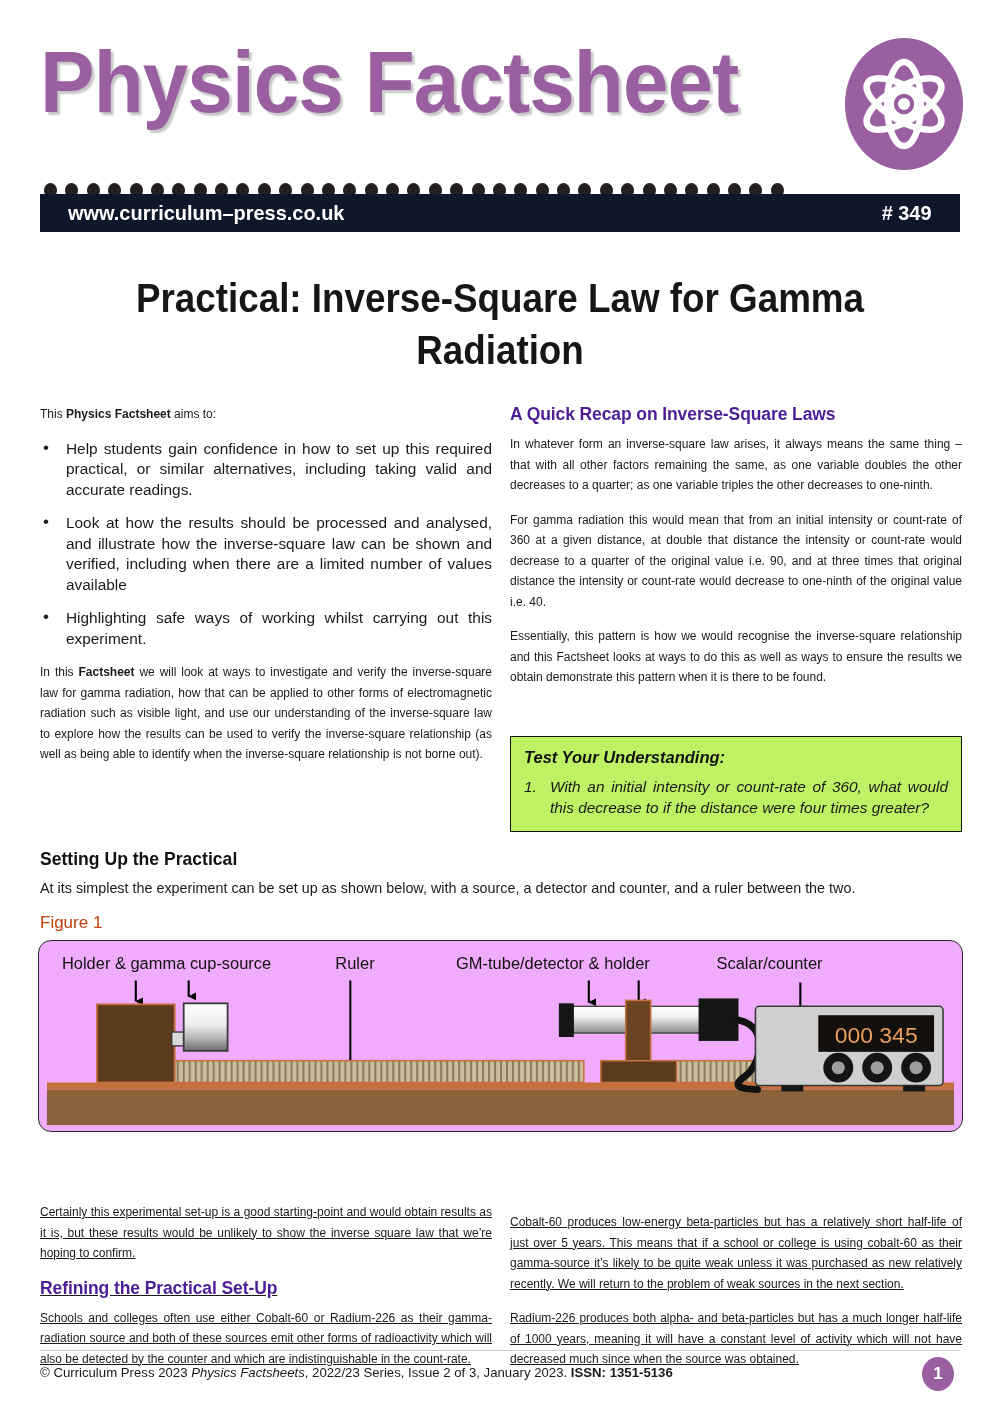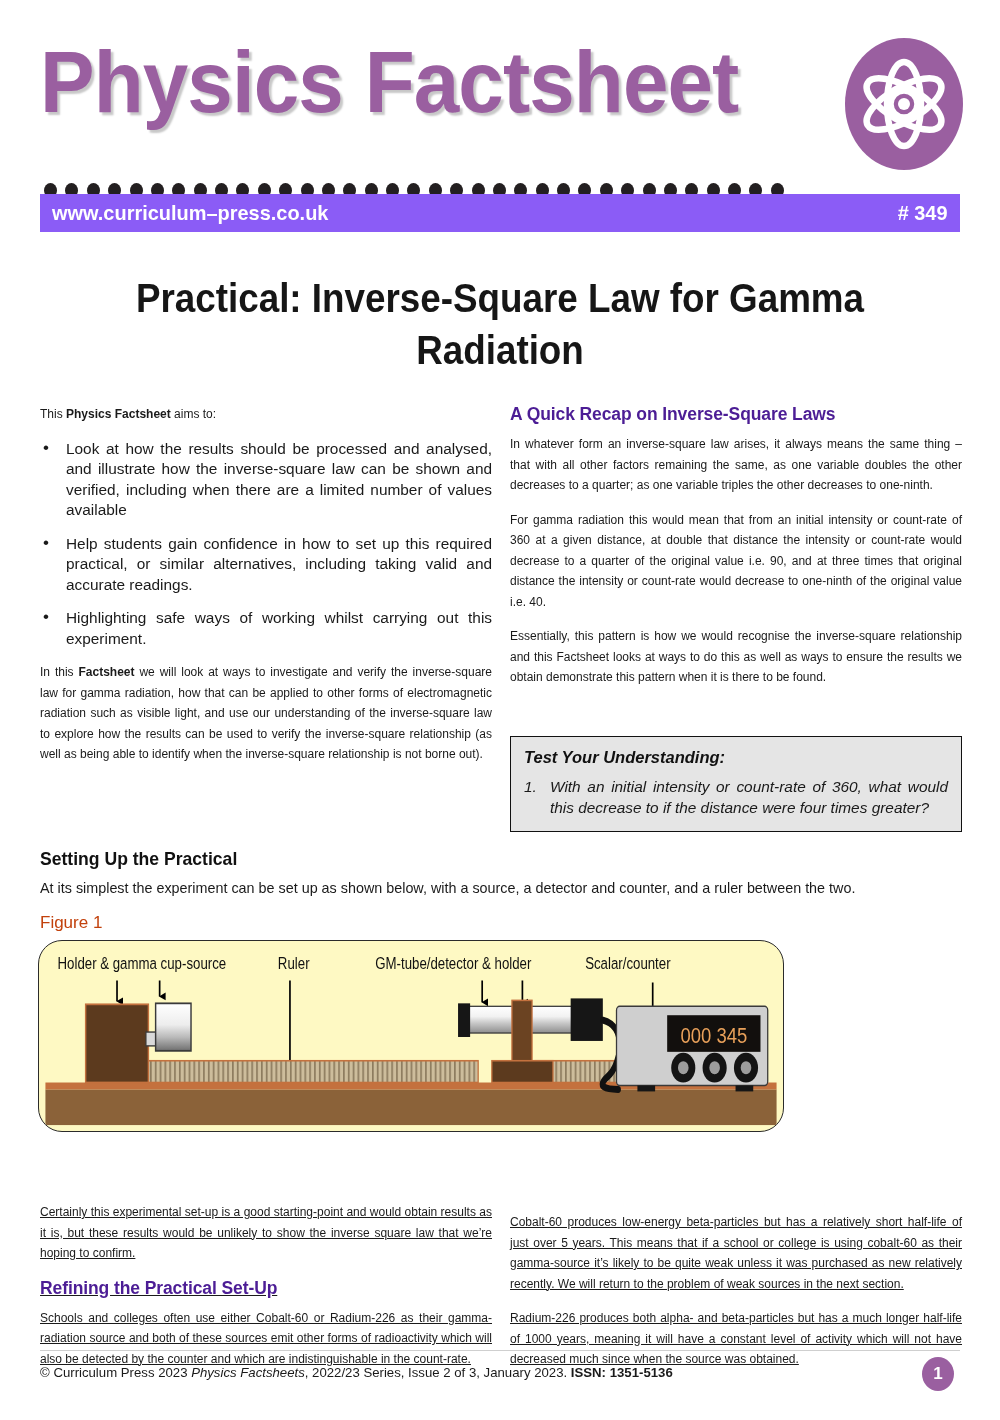--- a/index.html
+++ b/index.html
@@ -35,23 +35,23 @@
     background: #231f20;
   }
   .atom-badge {
     position: absolute; left: 845px; top: 38px;
     width: 118px; height: 132px;
   }
 
   
   .url-bar {
     position: absolute; left: 40px; top: 194px; width: 920px; height: 38px;
-    background: #8b5cf6;
+    background: #0f172a;
     display: flex; align-items: center; justify-content: space-between;
-    padding: 0 12px;
+    padding: 0 28px;
   }
   .url-bar .u-left, .url-bar .u-right {
     color: #ffffff; font-weight: bold; font-size: 21px;
     font-family: "Liberation Sans", sans-serif;
     transform: scaleX(0.95); transform-origin: left center;
     white-space: nowrap;
   }
   .url-bar .u-right { transform-origin: right center; }
 
   
@@ -101,21 +101,21 @@
     font-size: 17.5px;
     font-weight: bold;
     margin: 0 0 9px 0;
     color: #4c1d95;
     letter-spacing: -0.1px;
   }
 
   
   .test-box {
     position: absolute; left: 510px; top: 736px; width: 452px;
-    background: #e5e5e5;
+    background: #bef264;
     border: 1.6px solid #111;
     padding: 11px 13px 13px 13px;
   }
   .test-box .tb-title {
     font-style: italic; font-weight: bold; font-size: 16.5px;
     margin-bottom: 9px; color: #111;
   }
   .test-box .tb-item {
     display: flex; font-style: italic; font-size: 15.4px; line-height: 21px;
   }
@@ -134,24 +134,24 @@
     transform: scaleX(0.97); transform-origin: left top;
     white-space: nowrap;
   }
   .fig-label {
     position: absolute; left: 40px; top: 913px;
     font-size: 17px; font-weight: normal; color: #c2410c;
   }
 
   
   .figure {
-    position: absolute; left: 38px; top: 940px; width: 746px; height: 192px;
+    position: absolute; left: 38px; top: 940px; width: 925px; height: 192px;
     border: 1.4px solid #2b2b2b;
-    border-radius: 24px;
-    background: #fef9c3;
+    border-radius: 13px;
+    background: #f0abfc;
     overflow: hidden;
   }
   .fig-svg { display: block; width: 100%; height: 100%; }
 
   
   .lcol { position: absolute; top: 1202px; width: 452px; text-decoration: underline; }
   .lcol-left  { left: 40px; }
   .lcol-right { left: 510px; margin-top: 10px; }
 
   
@@ -239,22 +239,22 @@
     <span class="u-right"># 349</span>
   </div>
 
   <div class="doc-title">Practical: Inverse-Square Law for Gamma Radiation</div>
 
   <div class="col col-left">
     <p class="body">
       <span>This </span><b>Physics Factsheet</b><span> aims to:</span>
     </p>
     <ul class="aims">
+      <li>Help students gain confidence in how to set up this required practical, or similar alternatives, including taking valid and accurate readings.</li>
       <li>Look at how the results should be processed and analysed, and illustrate how the inverse-square law can be shown and verified, including when there are a limited number of values available</li>
-      <li>Help students gain confidence in how to set up this required practical, or similar alternatives, including taking valid and accurate readings.</li>
       <li>Highlighting safe ways of working whilst carrying out this experiment.</li>
     </ul>
     <p class="body">
       <span>In this </span><b>Factsheet</b><span> we will look at ways to investigate and verify the inverse-square law for gamma radiation, how that can be applied to other forms of electromagnetic radiation such as visible light, and use our understanding of the inverse-square law to explore how the results can be used to verify the inverse-square relationship (as well as being able to identify when the inverse-square relationship is not borne out).</span>
     </p>
   </div>
 
   <div class="col col-right">
     <h2 class="sec">A Quick Recap on Inverse-Square Laws</h2>
     <p class="body">In whatever form an inverse-square law arises, it always means the same thing – that with all other factors remaining the same, as one variable doubles the other decreases to a quarter; as one variable triples the other decreases to one-ninth.</p>

